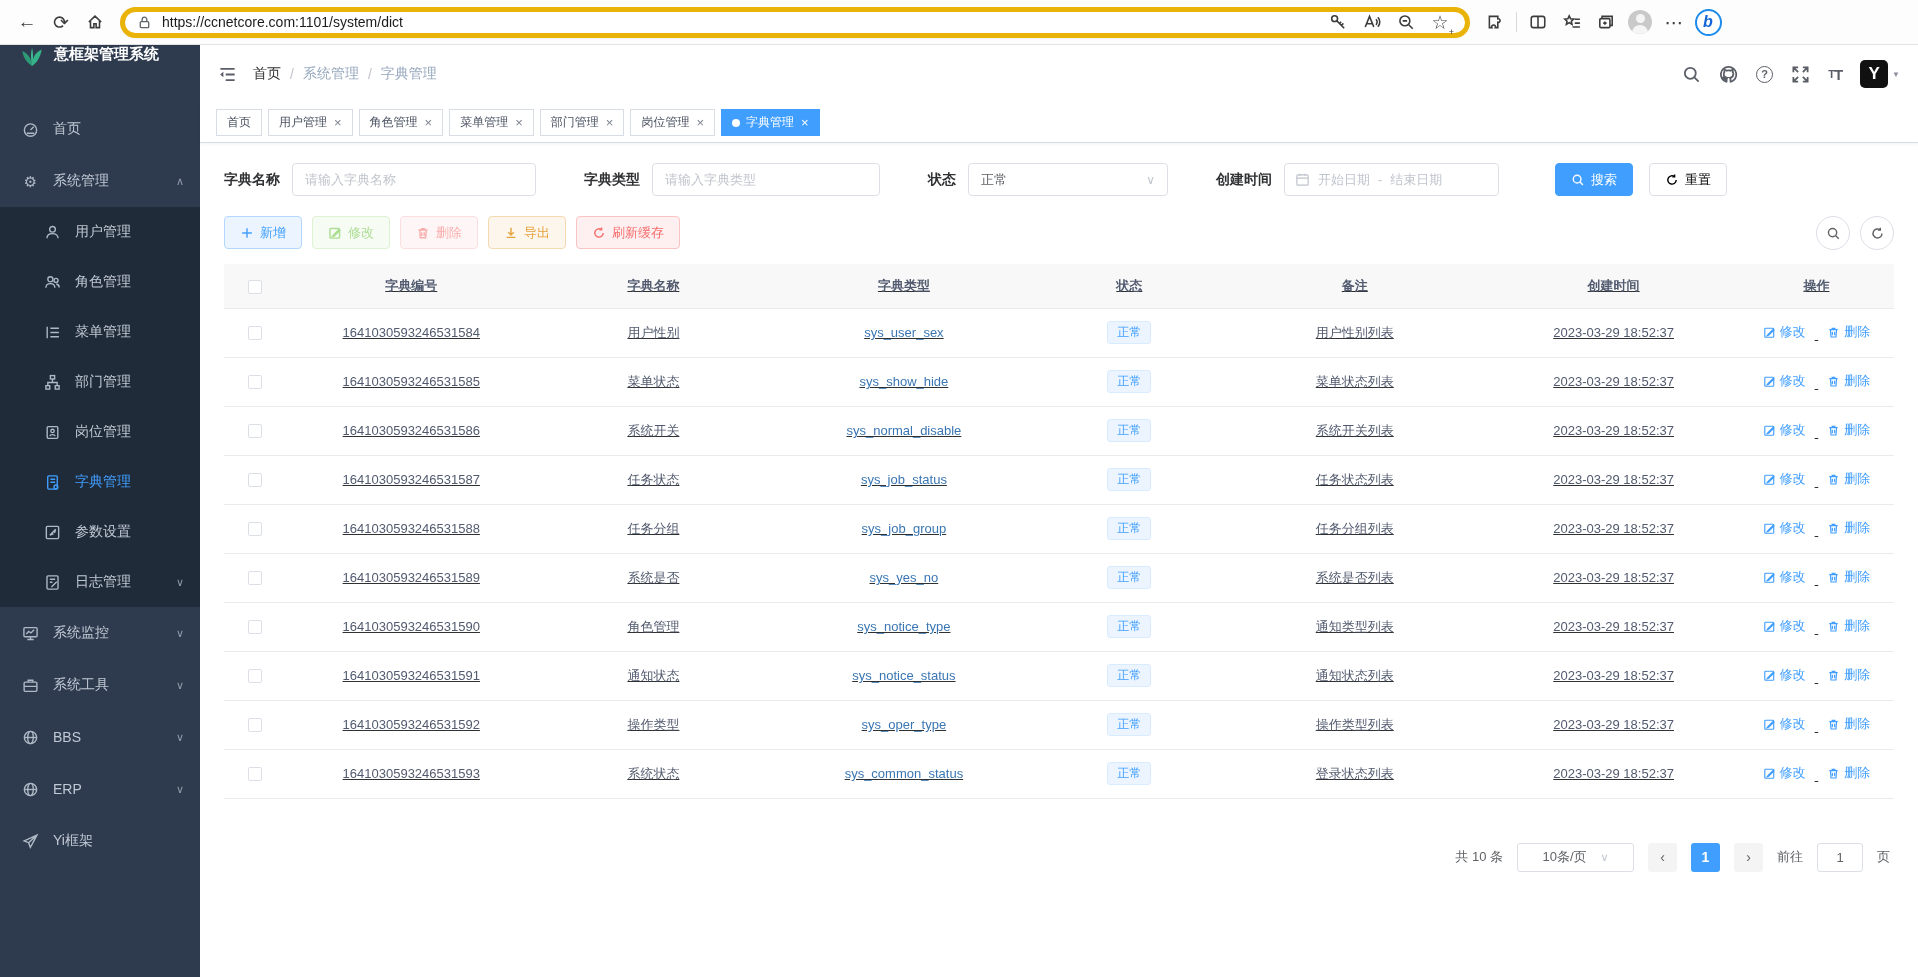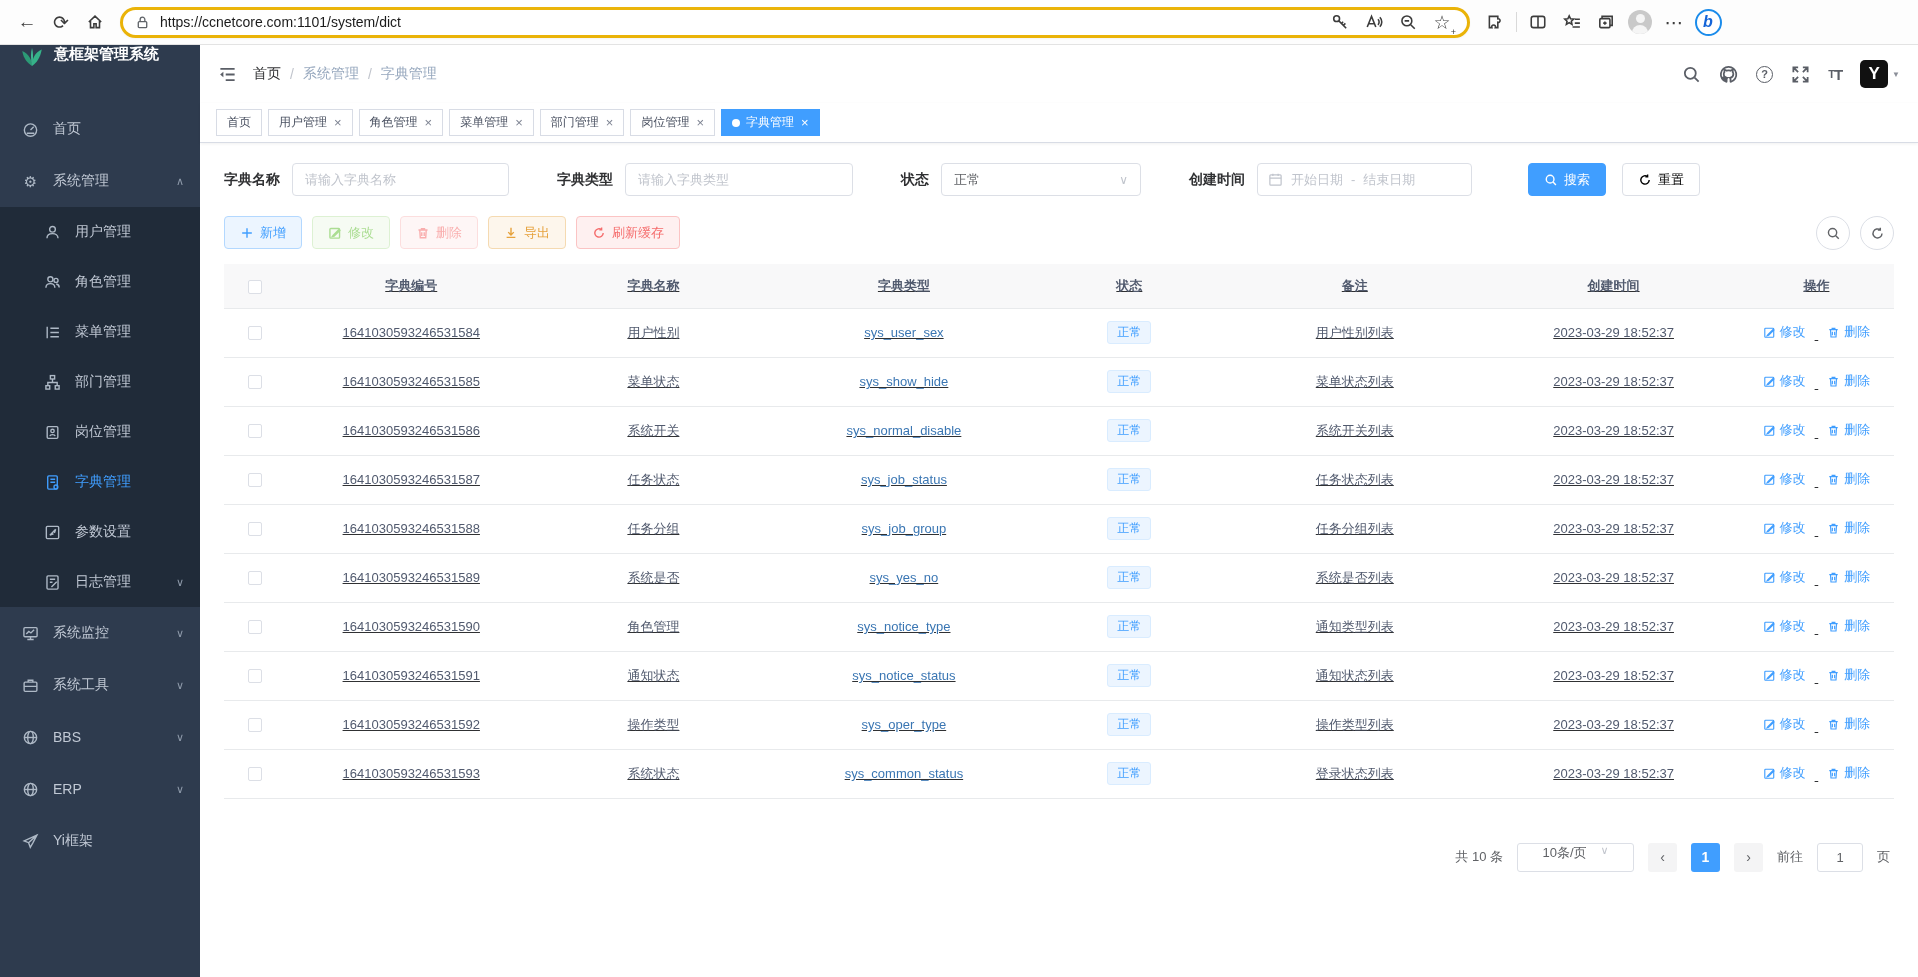--- a/index.html
+++ b/index.html
@@ -4,21 +4,21 @@
 <style>
   * { margin:0; padding:0; box-sizing:border-box; }
   html,body { width:1918px; height:977px; overflow:hidden; }
   body { font-family:"Liberation Sans","DejaVu Sans",sans-serif; font-size:14px; color:#303133; background:#fff; }
   .screen { width:1918px; height:977px; display:flex; flex-direction:column; }
 
   
   .browser-bar { height:45px; background:#fdfdfd; border-bottom:1px solid #e3e3e3; display:flex; align-items:center; padding:0 10px; flex:0 0 45px; }
   .bicon { width:34px; height:34px; display:flex; align-items:center; justify-content:center; color:#3c3c3c; font-size:19px; cursor:pointer; border-radius:6px; }
   .bicon svg { width:18px; height:18px; stroke:#3c3c3c; fill:none; stroke-width:1.4; }
-  .url-pill { flex:1; max-width:1350px; height:31px; background:#fff; border:3px solid #eab308; border-radius:16px; display:flex; align-items:center; padding:0 8px 0 12px; margin:0 8px; box-shadow:0 1px 2px rgba(0,0,0,.04); }
+  .url-pill { flex:1; max-width:1350px; height:31px; background:#fff; border:5px solid #eab308; border-radius:16px; display:flex; align-items:center; padding:0 8px 0 12px; margin:0 8px; box-shadow:0 1px 2px rgba(0,0,0,.04); }
   .url-text { flex:1; font-size:14px; color:#1b1b1b; margin-left:10px; white-space:nowrap; overflow:hidden; }
   .pill-icons { display:flex; align-items:center; }
   .chrome-right { display:flex; align-items:center; }
   .vdiv { width:1px; height:20px; background:#d9d9d9; margin:0 4px; }
   .avatar-sm { width:24px; height:24px; border-radius:50%; background:#c9c9c9; position:relative; overflow:hidden; }
   .avatar-sm::before { content:""; position:absolute; width:9px; height:9px; border-radius:50%; background:#f5f5f5; left:7.5px; top:4px; }
   .avatar-sm::after { content:""; position:absolute; width:16px; height:10px; border-radius:8px 8px 0 0; background:#f5f5f5; left:4px; top:15px; }
   .bing { width:27px; height:27px; border-radius:50%; border:2px solid #1b8ceb; background:#fff; color:#1464d8; font-weight:bold; font-style:italic; font-size:16px; display:flex; align-items:center; justify-content:center; }
   .star-wrap { position:relative; }
   .star-wrap .plus { position:absolute; right:3px; bottom:2px; font-size:9px; color:#3c3c3c; }
@@ -94,21 +94,21 @@
   .grid td { height:49px; font-size:13px; color:#515a6e; border-bottom:1px solid #e8eaec; text-align:center; }
   .w-cb { width:62px; }
   .cb { width:14px; height:14px; border:1px solid #dcdfe6; border-radius:2px; background:#fff; display:inline-block; vertical-align:middle; cursor:pointer; }
   .type-link { color:#3a76b3; cursor:pointer; text-decoration:none; }
   .tag-normal { display:inline-block; background:#ecf5ff; border:1px solid #d9ecff; color:#409eff; font-size:12px; border-radius:3px; padding:2px 9px; }
   .ops a { color:#409eff; text-decoration:none; cursor:pointer; display:inline-flex; align-items:center; gap:4px; margin:0 9px; font-size:13px; }
   .ops svg { width:13px; height:13px; stroke:#409eff; fill:none; stroke-width:1.4; }
 
   
   .pagination { margin-top:44px; display:flex; align-items:center; justify-content:flex-end; gap:14px; font-size:13px; color:#606266; padding-right:4px; }
-  .pg-select { width:117px; height:29px; border:1px solid #dcdfe6; border-radius:3px; display:flex; justify-content:center; gap:14px; color:#606266; cursor:pointer; }
+  .pg-select { width:117px; height:29px; border:1px solid #dcdfe6; border-radius:3px; display:flex; align-items:center; justify-content:center; gap:14px; color:#606266; cursor:pointer; }
   .pg-select .sel-caret { color:#c0c4cc; font-size:11px; }
   .pg-box { width:29px; height:29px; border-radius:3px; background:#f4f4f5; color:#606266; display:flex; align-items:center; justify-content:center; cursor:pointer; font-size:14px; }
   .pg-box.current { background:#409eff; color:#fff; font-weight:bold; }
   .pg-goto-input { width:46px; height:29px; border:1px solid #dcdfe6; border-radius:3px; text-align:center; font-size:13px; color:#606266; outline:none; }
 </style>
 </head>
 <body>
 
 <div class="screen">
 
@@ -388,21 +388,21 @@
         <span class="tag active">
             <span>字典管理</span>
             <span class="tag-close">×</span>
           </span>
       </div>
 
       <div class="content">
 
         <div class="filter-row">
           <span class="f-label">字典名称</span>
-          <input class="f-input" style="width: 217px;" placeholder="请输入字典名称">
+          <input class="f-input" style="width: 244px;" placeholder="请输入字典名称">
           <span class="gap"></span>
           <span class="f-label">字典类型</span>
           <input class="f-input" style="width: 228px;" placeholder="请输入字典类型">
           <span class="gap"></span>
           <span class="f-label">状态</span>
           <span class="select-box">
             <span>正常</span>
             <span class="sel-caret">∨</span>
           </span>
           <span class="gap"></span>

